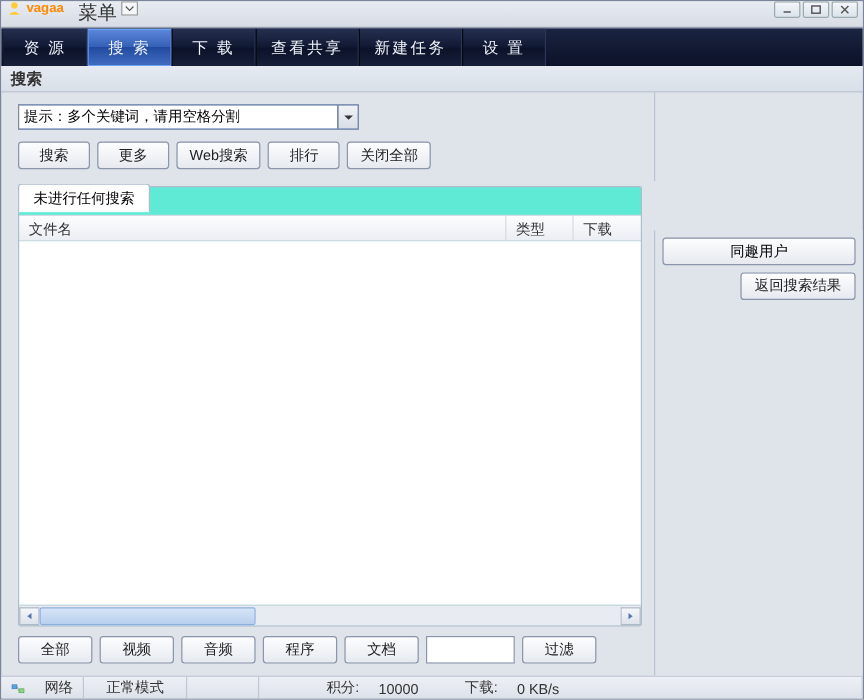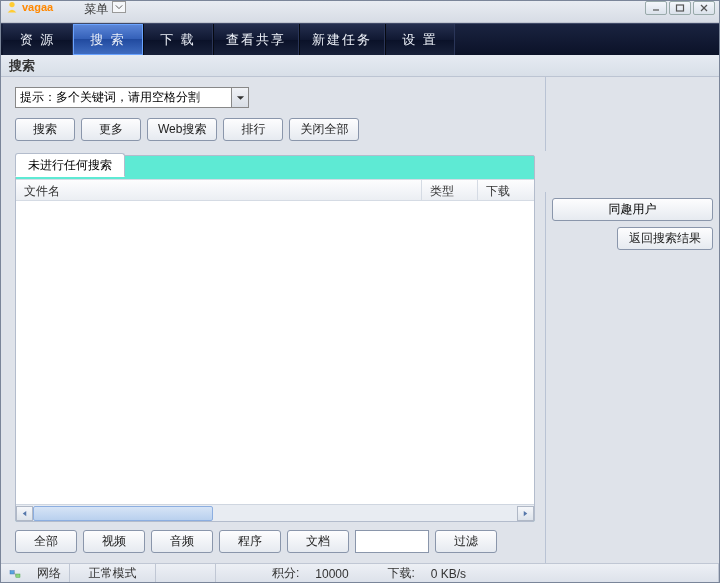--- a/index.html
+++ b/index.html
@@ -2,21 +2,21 @@
 <html><head>
 <meta charset="utf-8">
 <style>
 * { box-sizing: border-box; margin: 0; padding: 0; font-family: "Microsoft YaHei", "SimSun", Arial, sans-serif; }
 body { width: 720px; height: 583px; background: #dfe3ea; overflow: hidden; border: 1px solid #7a8599; }
 
 
 .titlebar { height: 22px; background: linear-gradient(to bottom, #e8ecf2, #d7dce5); display: flex; align-items: flex-start; padding: 0 4px; font-size: 11px; border-bottom: 1px solid #c0c5d0; }
 .logo-icon { width: 14px; height: 14px; margin-right: 3px; }
 .logo-text { color: #ff8800; font-weight: bold; font-size: 11px; margin-right: 12px; }
-.menu-label { color: #333; font-size: 12px; margin-right: 4px; margin-left: 19px; }
+.menu-label { color: #333; font-size: 16px; margin-right: 4px; }
 .menu-drop { width: 14px; height: 12px; border: 1px solid #999; background: #f5f7fa; display: inline-flex; align-items: center; justify-content: center; cursor: pointer; }
 .menu-drop svg { width: 8px; height: 6px; }
 .spacer { flex: 1; }
 .win-btns { display: flex; gap: 2px; }
 .win-btn { width: 22px; height: 14px; border: 1px solid #9aa; background: linear-gradient(to bottom, #f4f7fb, #dbe2eb); border-radius: 2px; display: flex; align-items: center; justify-content: center; cursor: pointer; }
 .win-btn svg { width: 10px; height: 8px; stroke: #555; fill: none; stroke-width: 1.2; }
 
 
 .main-nav { height: 32px; background: linear-gradient(to bottom, #1a2340, #0b1228); display: flex; align-items: stretch; padding: 0 2px; border-top: 1px solid #404a68; }
 .nav-tab { min-width: 70px; padding: 0 12px; display: flex; align-items: center; justify-content: center; color: #eef2f9; font-size: 13px; letter-spacing: 2px; cursor: pointer; border-right: 1px solid #2a3558; border-left: 1px solid #060910; background: linear-gradient(to bottom, #252f4f 0%, #101832 50%, #0a1128 51%, #18213a 100%); }
@@ -26,21 +26,21 @@
 
 .sub-header { height: 22px; background: linear-gradient(to bottom, #e6ebf2, #d8dfe8); padding: 2px 8px; font-size: 13px; font-weight: bold; color: #333; border-bottom: 1px solid #bcc4d2; }
 
 
 .content-wrap { display: flex; height: 486px; }
 .left-col { width: 544px; padding: 10px 10px 0 14px; display: flex; flex-direction: column; }
 .right-col { flex: 1; display: flex; flex-direction: column; gap: 41px; }
 
 
 .search-row { display: flex; align-items: center; margin-bottom: 10px; }
-.search-combo { width: 234px; height: 21px; display: flex; border: 1px solid #888; background: #3b82f6; }
+.search-combo { width: 284px; height: 21px; display: flex; border: 1px solid #888; background: #3b82f6; }
 .search-input { flex: 1; border: none; padding: 0 4px; font-size: 12px; outline: none; }
 .combo-btn { width: 17px; background: linear-gradient(to bottom, #f0f2f6, #d9dee6); border-left: 1px solid #888; display: flex; align-items: center; justify-content: center; cursor: pointer; }
 .combo-btn svg { width: 9px; height: 6px; }
 
 
 .btn-row { display: flex; gap: 6px; margin-bottom: 14px; }
 .btn { height: 23px; min-width: 60px; padding: 0 10px; border: 1px solid #8a96ab; background: linear-gradient(to bottom, #fdfdfe, #e6eaf0); border-radius: 3px; font-size: 12px; color: #222; cursor: pointer; display: flex; align-items: center; justify-content: center; }
 
 
 .list-panel { flex: 1; border: 1px solid #b3bccc; background: #5eead4; display: flex; flex-direction: column; position: relative; border-radius: 2px; }

